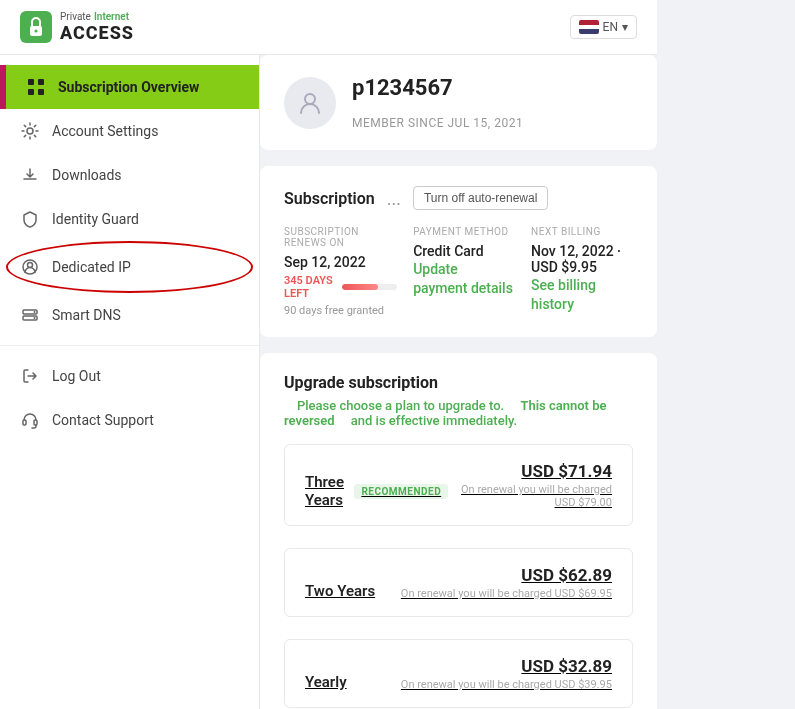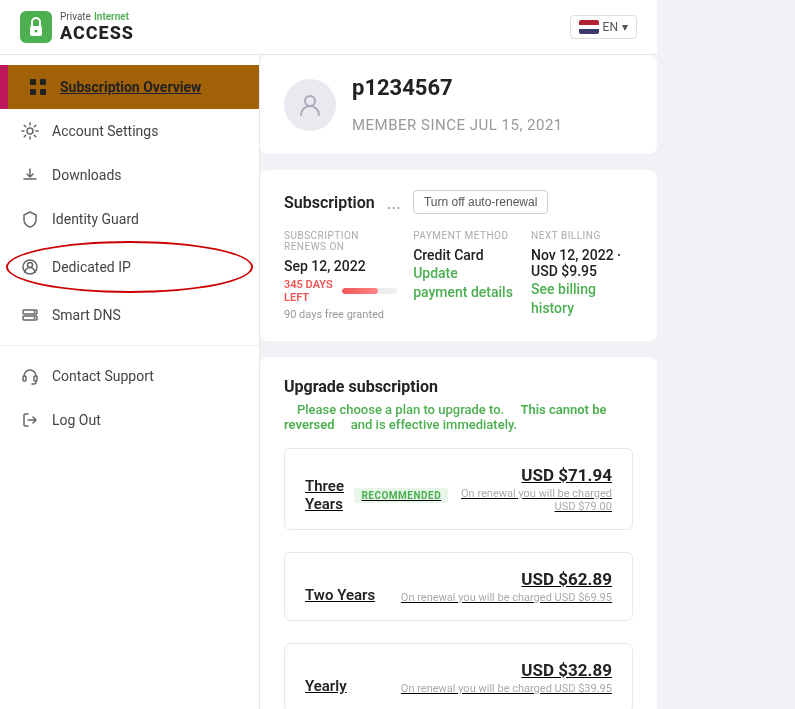--- a/index.html
+++ b/index.html
@@ -16,32 +16,32 @@
     .logo-access { font-size: 18px; font-weight: 800; color: #222; letter-spacing: 1px; }
     .lang-selector { display: flex; align-items: center; gap: 4px; font-size: 12px; color: #555; cursor: pointer; border: 1px solid #ddd; border-radius: 4px; padding: 4px 8px; }
     .flag { width: 20px; height: 14px; background: linear-gradient(180deg, #b22234 33%, #fff 33%, #fff 66%, #3c3b6e 66%); border-radius: 2px; display: inline-block; }
 
     
     .main-layout { display: flex; flex: 1; overflow: hidden; }
 
     
     .sidebar { width: 260px; background: #fff; border-right: 1px solid #e8e8e8; display: flex; flex-direction: column; padding: 10px 0; flex-shrink: 0; }
     .sidebar-item { display: flex; align-items: center; gap: 12px; padding: 12px 20px; cursor: pointer; font-size: 14px; color: #444; transition: background 0.15s; position: relative; }
-    .sidebar-item.active { font-weight: 700; color: #222; border-left: 8px solid #be185d; background: #a16207; text-decoration: underline; }
+    .sidebar-item.active { font-weight: 700; color: #222; border-left: 6px solid #be185d; background: #84cc16; }
     .sidebar-icon { width: 20px; height: 20px; display: flex; align-items: center; justify-content: center; flex-shrink: 0; }
     .sidebar-divider { height: 1px; background: #eee; margin: 8px 0; }
 
     
     .content { flex: 1; overflow-y: auto; background: #f0f2f5; }
 
     
     .profile-card { background: #fff; border-radius: 8px; padding: 20px 24px; margin-bottom: 16px; display: flex; align-items: center; gap: 16px; }
     .profile-avatar { width: 52px; height: 52px; background: #e8eaf0; border-radius: 50%; display: flex; align-items: center; justify-content: center; flex-shrink: 0; }
     .profile-info .username { font-size: 22px; font-weight: 700; color: #222; }
-    .profile-info .member-since { font-size: 15px; color: #999; letter-spacing: 0.5px; text-transform: uppercase; margin-top: 16px; }
+    .profile-info .member-since { font-size: 12px; color: #999; letter-spacing: 0.5px; text-transform: uppercase; margin-top: 16px; }
 
     
     .subscription-card { background: #fff; border-radius: 8px; padding: 20px 24px; margin-bottom: 16px; }
     .sub-header { display: flex; align-items: center; gap: 12px; margin-bottom: 16px; }
     .sub-title { font-size: 16px; font-weight: 600; color: #222; }
     .sub-dots { color: #999; font-size: 18px; cursor: pointer; }
     .btn-turn-off { background: #fff; border: 1px solid #ccc; border-radius: 4px; padding: 4px 10px; font-size: 12px; color: #555; cursor: pointer; }
     .sub-grid { display: grid; grid-template-columns: 1fr 1fr 1fr; gap: 16px; }
     .sub-col-label { font-size: 10px; color: #aaa; text-transform: uppercase; letter-spacing: 0.5px; margin-bottom: 6px; }
     .sub-col-value { font-size: 14px; color: #222; font-weight: 500; }
@@ -166,37 +166,37 @@
             </svg>
         </span>
         <span>Smart DNS</span>
       </div>
 
       <div class="sidebar-divider"></div>
 
       <div class="sidebar-item">
         <span class="sidebar-icon">
           <svg width="18" height="18" viewBox="0 0 18 18" fill="none">
+              <path d="M7 3H4a1 1 0 00-1 1v10a1 1 0 001 1h3" stroke="#666" stroke-width="1.5" stroke-linecap="round"></path>
+              <path d="M12 12l3-3-3-3M15 9H7" stroke="#666" stroke-width="1.5" stroke-linecap="round" stroke-linejoin="round"></path>
+            </svg>
+        </span>
+        <span>Log Out</span>
+      </div>
+
+      <div class="sidebar-item">
+        <span class="sidebar-icon">
+          <svg width="18" height="18" viewBox="0 0 18 18" fill="none">
               <path d="M3 9a6 6 0 0112 0" stroke="#666" stroke-width="1.5" stroke-linecap="round"></path>
               <rect x="2" y="9" width="3" height="5" rx="1" stroke="#666" stroke-width="1.5"></rect>
               <rect x="13" y="9" width="3" height="5" rx="1" stroke="#666" stroke-width="1.5"></rect>
               <path d="M15 14v1a2 2 0 01-2 2h-2" stroke="#666" stroke-width="1.5" stroke-linecap="round"></path>
             </svg>
         </span>
         <span>Contact Support</span>
-      </div>
-
-      <div class="sidebar-item">
-        <span class="sidebar-icon">
-          <svg width="18" height="18" viewBox="0 0 18 18" fill="none">
-              <path d="M7 3H4a1 1 0 00-1 1v10a1 1 0 001 1h3" stroke="#666" stroke-width="1.5" stroke-linecap="round"></path>
-              <path d="M12 12l3-3-3-3M15 9H7" stroke="#666" stroke-width="1.5" stroke-linecap="round" stroke-linejoin="round"></path>
-            </svg>
-        </span>
-        <span>Log Out</span>
       </div>
 
     </div>
 
     <div class="content">
 
       <div class="profile-card">
         <div class="profile-avatar">
           <svg width="30" height="30" viewBox="0 0 30 30" fill="none">
               <circle cx="15" cy="11" r="5" stroke="#aab" stroke-width="2"></circle>

